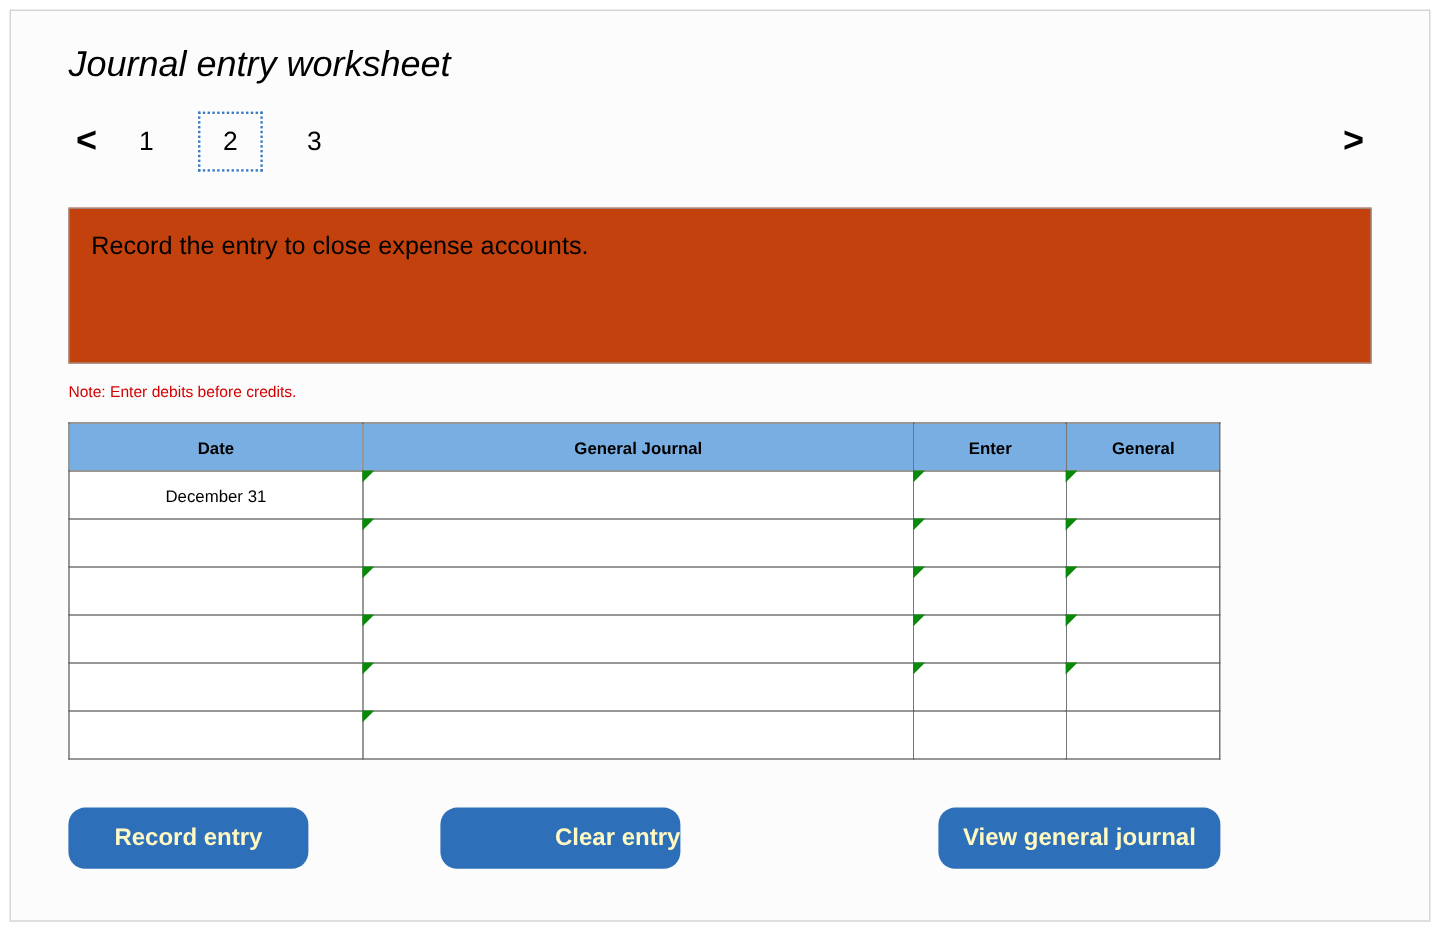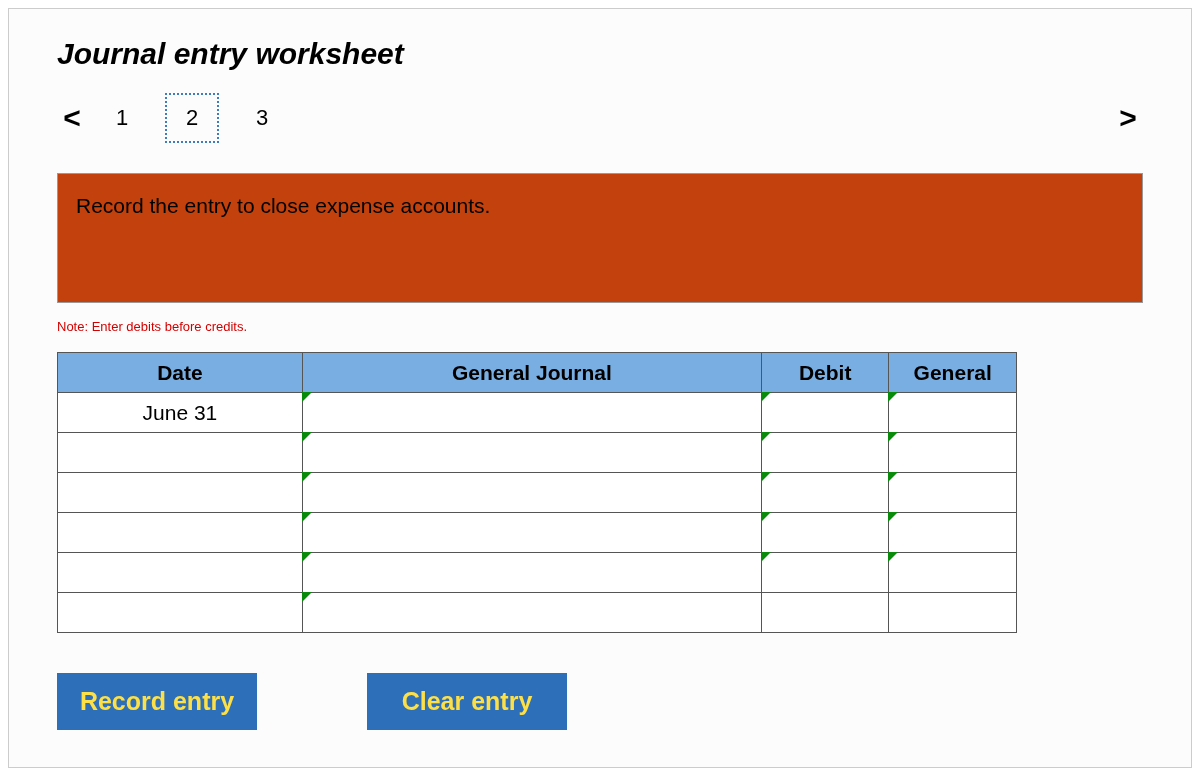--- a/index.html
+++ b/index.html
@@ -12,21 +12,21 @@
   .panel {
     width: 1184px;
     height: 760px;
     border: 1px solid #ccc;
     background: #fcfcfc;
     padding: 28px 48px;
     position: relative;
   }
   .title {
     font-size: 30px;
-    font-weight: bold;
+    font-weight: normal;
     font-style: italic;
     font-family: Verdana, Geneva, sans-serif;
     margin: 0 0 22px 0;
     color: #000;
   }
   .nav-row {
     display: flex;
     align-items: center;
     margin-bottom: 30px;
     position: relative;
@@ -72,21 +72,21 @@
     font-size: 13px;
     margin-bottom: 18px;
   }
   table.journal {
     border-collapse: collapse;
     width: 960px;
   }
   table.journal th, table.journal td {
     border: 1px solid #555;
     height: 40px;
-    font-size: 21px;
+    font-size: 14px;
     padding: 0 6px;
     position: relative;
   }
   table.journal th {
     background: #79aee2;
     font-weight: bold;
     text-align: center;
   }
   .col-date { width: 240px; }
   .col-journal { width: 450px; }
@@ -109,30 +109,31 @@
   }
 
   .btn-row {
     display: flex;
     width: 960px;
     margin-top: 40px;
     gap: 110px;
   }
   .btn {
     background: #2d6fb9;
-    color: #fde047;
-    font-size: 25px;
+    color: #fef9c3;
+    font-size: 20px;
     font-weight: bold;
     text-align: center;
     padding: 14px 0;
     cursor: pointer;
     user-select: none;
+    border-radius: 14px;
   }
   .btn.record { width: 200px; }
-  .btn.clear { width: 200px; }
+  .btn.clear { width: 200px; text-align: right; }
   .btn.view { width: 235px; margin-left: auto; }
 </style>
 </head>
 <body>
 
 <div class="panel">
 
   <h1 class="title">Journal entry worksheet</h1>
 
   <div class="nav-row">
@@ -145,27 +146,27 @@
 
   <div class="instructions-box">Record the entry to close expense accounts.</div>
 
   <div class="note">Note: Enter debits before credits.</div>
 
   <table class="journal">
     <thead>
       <tr>
         <th class="col-date">Date</th>
         <th class="col-journal">General Journal</th>
-        <th class="col-debit">Debit</th>
+        <th class="col-debit">Enter</th>
         <th class="col-credit">General</th>
       </tr>
     </thead>
     <tbody>
       <tr>
-        <td>June 31</td>
+        <td>December 31</td>
         <td class="dropdown-marker"></td>
         <td class="dropdown-marker"></td>
         <td class="dropdown-marker"></td>
       </tr>
       <tr>
         <td></td>
         <td class="dropdown-marker"></td>
         <td class="dropdown-marker"></td>
         <td class="dropdown-marker"></td>
       </tr>
@@ -192,15 +193,16 @@
         <td class="dropdown-marker"></td>
         <td></td>
         <td></td>
       </tr>
     </tbody>
   </table>
 
   <div class="btn-row">
     <div class="btn record">Record entry</div>
     <div class="btn clear">Clear entry</div>
+    <div class="btn view">View general journal</div>
   </div>
 
 </div>
 
 </body></html>

